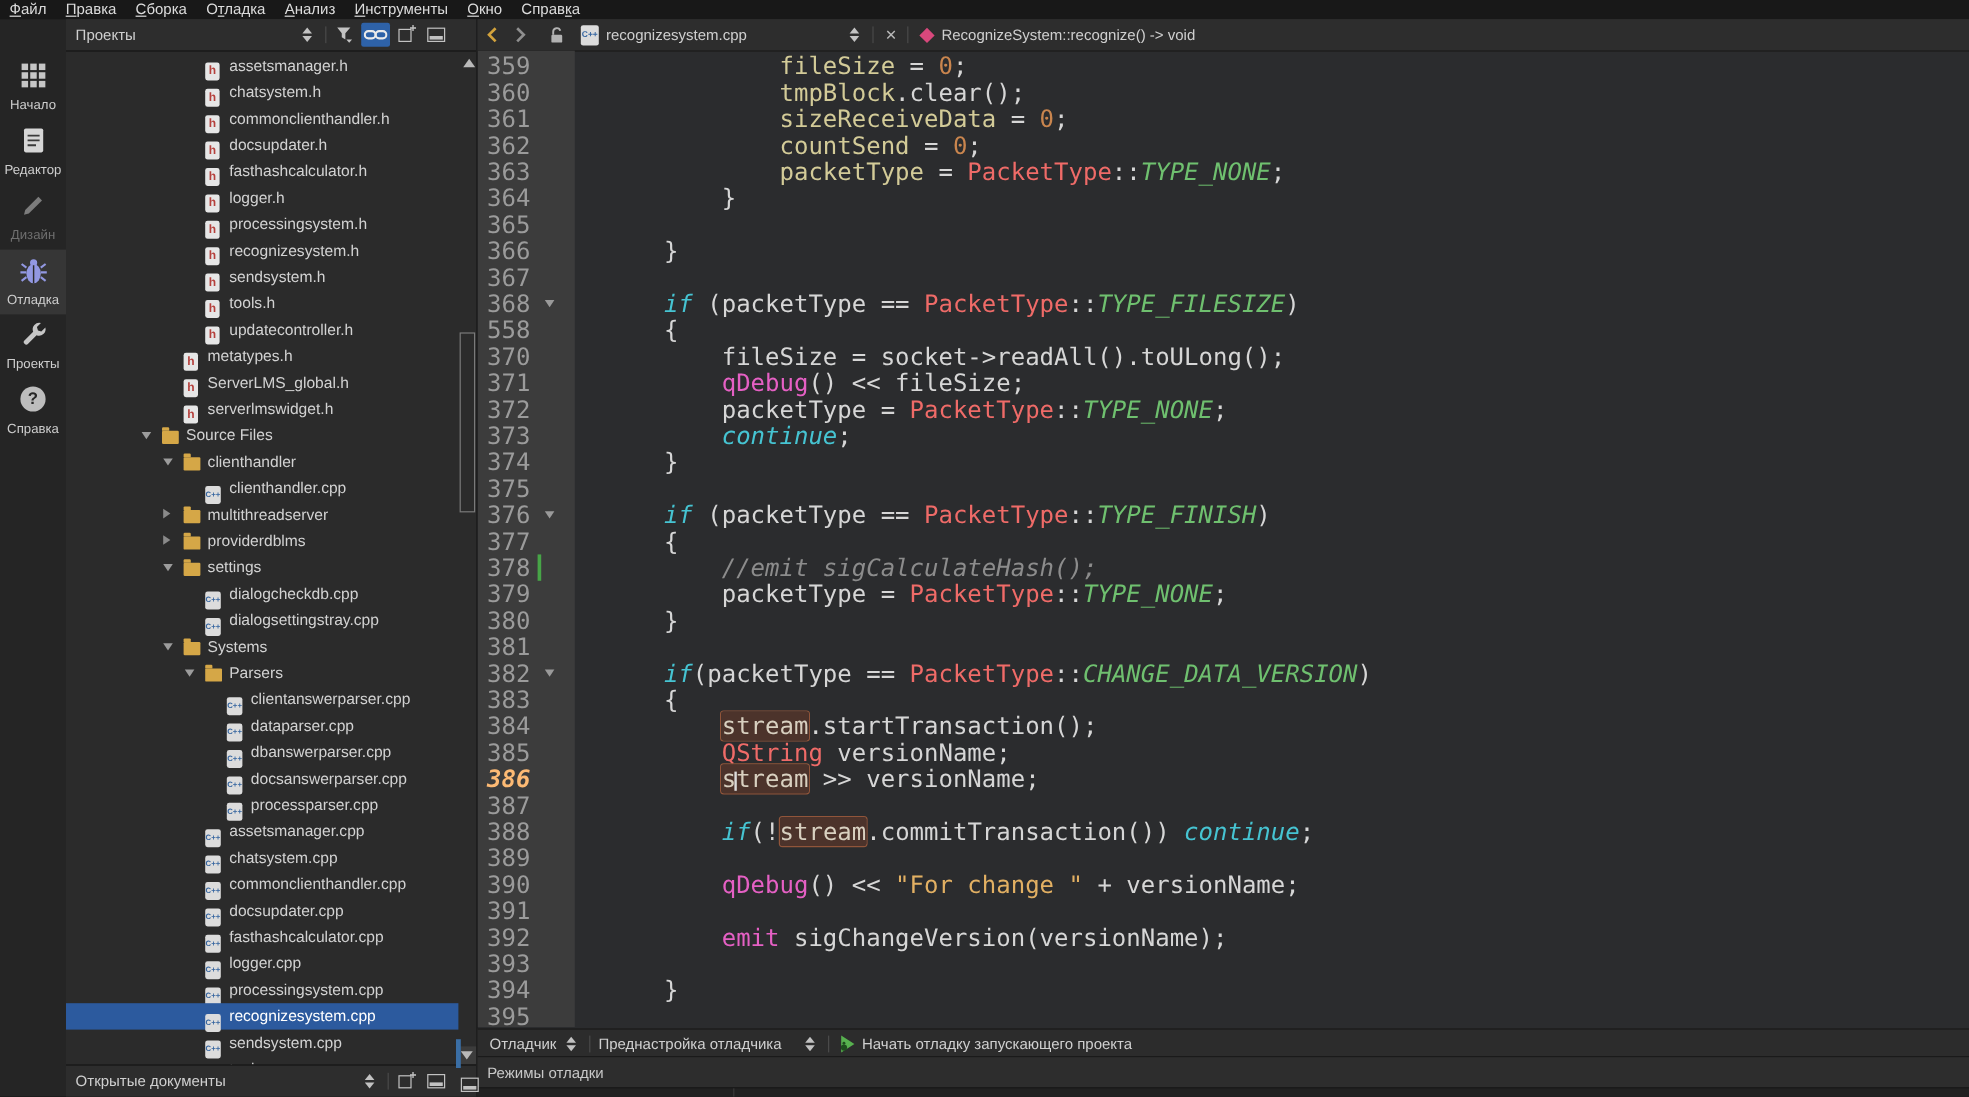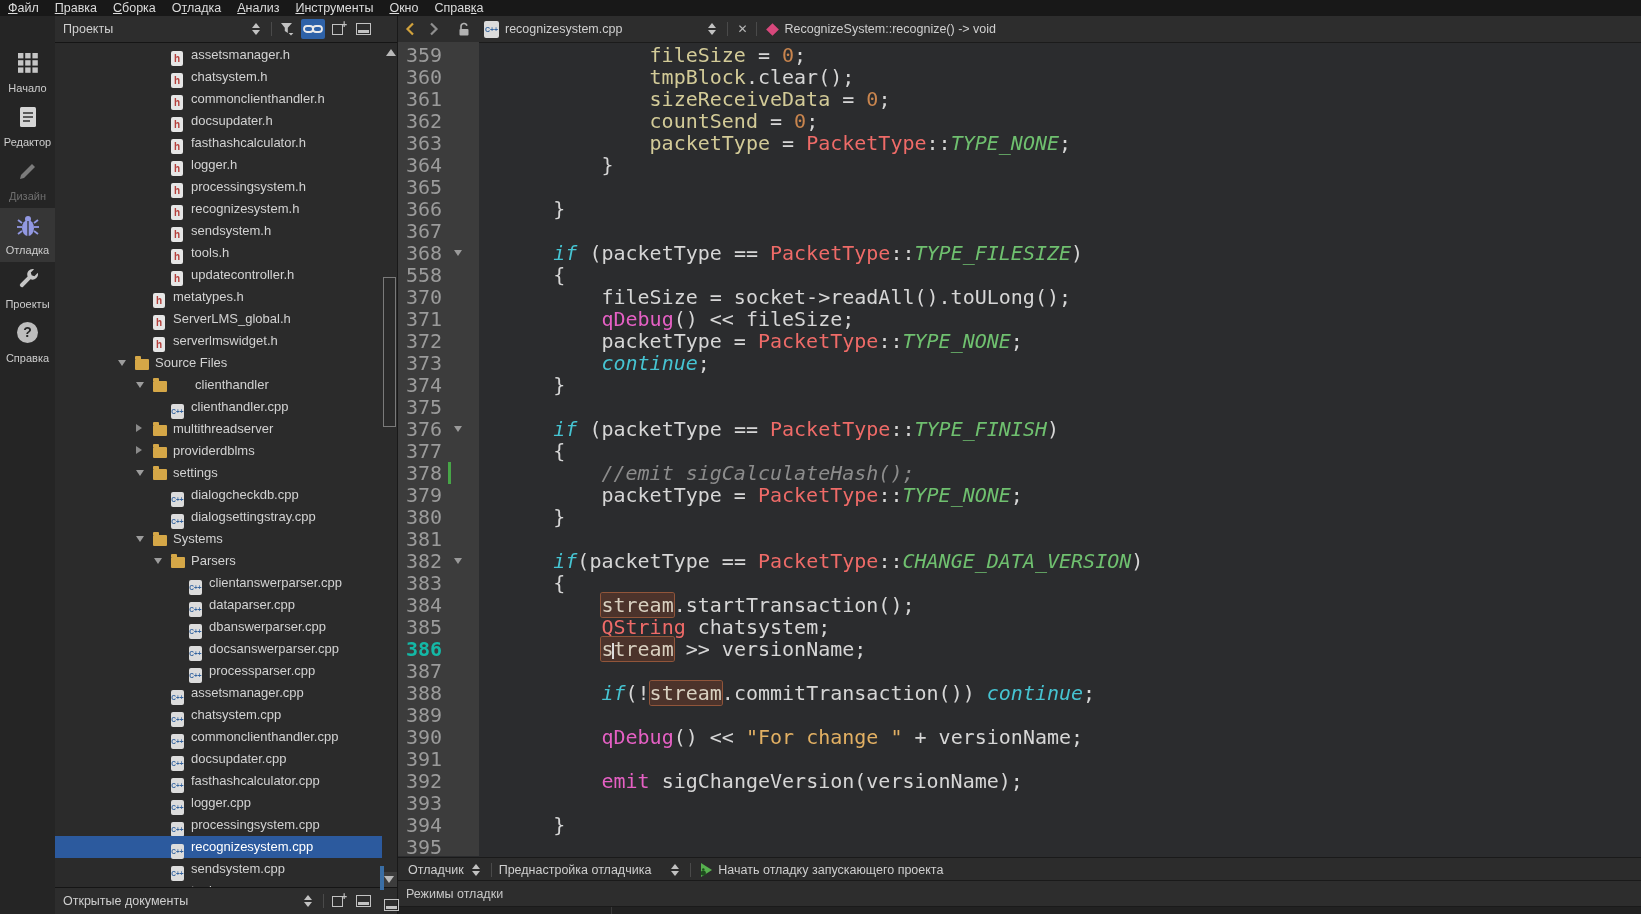--- a/index.html
+++ b/index.html
@@ -69,21 +69,21 @@
   .cppfile-icon{display:inline-block;width:15px;height:17px;background:#dcdcdc;border-radius:2px;color:#3565a0;
         font-weight:bold;font-size:7px;line-height:17px;text-align:center;margin-left:8px;}
   .diamond-icon{display:inline-block;width:9px;height:9px;background:#d8487c;transform:rotate(45deg);margin:0 7px 0 8px;}
   .x-icon{color:#b9b9b9;font-size:12px;padding:0 6px;}
   
   #code-area{position:absolute;left:0;right:0;top:26px;height:814px;overflow:hidden;
              font-family:"DejaVu Sans Mono",monospace;font-size:20px;}
   #gutter{position:absolute;left:0;top:0;width:81px;height:100%;background:#3c3c3c;padding-top:2px;box-sizing:border-box;}
   .g-row{position:relative;height:22px;line-height:22px;}
   .g-num{position:absolute;left:0;top:0;width:44px;text-align:right;color:#9b9b9b;}
-  .g-num.cur{color:#14b8a6;font-weight:bold;}
+  .g-num.cur{color:#fdba74;font-weight:bold;font-style:italic;}
   .g-mod{position:absolute;left:50px;top:0;width:3px;height:22px;background:#47a547;}
   .g-fold{position:absolute;left:56px;top:8px;width:0;height:0;
           border-left:4.5px solid transparent;border-right:4.5px solid transparent;border-top:6px solid #9a9a9a;}
   #code-lines{position:absolute;left:81px;top:0;right:0;padding-top:2px;}
   .c-row{height:22px;line-height:22px;white-space:pre;padding-left:2px;}
   .cp{color:#d6d6d6;} .cv{color:#d3cb98;} .ct{color:#ef6b68;}
   .ce{color:#6fc06f;font-style:italic;} .ck{color:#46c4d2;font-style:italic;}
   .cm{color:#e560c4;} .cn{color:#c9854e;} .cs{color:#e2b063;} .cc{color:#8c8c8c;font-style:italic;}
   .ch{color:#d8d0c0;background:#4c332b;box-shadow:0 0 0 1px #91553a;border-radius:2px;}
   .caret{display:inline-block;width:2px;height:16px;background:#dcdcdc;vertical-align:-3px;margin:0 -1px;}
@@ -263,21 +263,21 @@
           <span class="tw-label" style="left: 118px;">serverlmswidget.h</span>
         </div>
         <div class="tree-row">
           <span class="tw-arrow exp" style="left: 63px;"></span>
           <span class="tw-icon" style="left: 80px;"><span class="fi-folder"></span></span>
           <span class="tw-label" style="left: 100px;">Source Files</span>
         </div>
         <div class="tree-row">
           <span class="tw-arrow exp" style="left: 81px;"></span>
           <span class="tw-icon" style="left: 98px;"><span class="fi-folder"></span></span>
-          <span class="tw-label" style="left: 118px; margin-left: 22px;">clienthandler</span>
+          <span class="tw-label" style="left: 118px;">clienthandler</span>
         </div>
         <div class="tree-row">
           <span class="tw-icon" style="left: 116px;"><span class="fi-cpp">C++</span></span>
           <span class="tw-label" style="left: 136px;">clienthandler.cpp</span>
         </div>
         <div class="tree-row">
           <span class="tw-arrow col" style="left: 81px;"></span>
           <span class="tw-icon" style="left: 98px;"><span class="fi-folder"></span></span>
           <span class="tw-label" style="left: 118px;">multithreadserver</span>
         </div>
@@ -572,21 +572,21 @@
           <div class="c-row"></div>
           <div class="c-row"><span class="cp">      </span><span class="ck">if</span><span class="cp"> (packetType == </span><span class="ct">PacketType</span><span class="cp">::</span><span class="ce">TYPE_FINISH</span><span class="cp">)</span></div>
           <div class="c-row"><span class="cp">      {</span></div>
           <div class="c-row"><span class="cp">          </span><span class="cc">//emit sigCalculateHash();</span></div>
           <div class="c-row"><span class="cp">          packetType = </span><span class="ct">PacketType</span><span class="cp">::</span><span class="ce">TYPE_NONE</span><span class="cp">;</span></div>
           <div class="c-row"><span class="cp">      }</span></div>
           <div class="c-row"></div>
           <div class="c-row"><span class="cp">      </span><span class="ck">if</span><span class="cp">(packetType == </span><span class="ct">PacketType</span><span class="cp">::</span><span class="ce">CHANGE_DATA_VERSION</span><span class="cp">)</span></div>
           <div class="c-row"><span class="cp">      {</span></div>
           <div class="c-row"><span class="cp">          </span><span class="ch">stream</span><span class="cp">.startTransaction();</span></div>
-          <div class="c-row"><span class="cp">          </span><span class="ct">QString</span><span class="cp"> chatsystem;</span></div>
+          <div class="c-row"><span class="cp">          </span><span class="ct">QString</span><span class="cp"> versionName;</span></div>
           <div class="c-row"><span class="cp">          </span><span class="ch">s<span class="caret"></span>tream</span><span class="cp"> &gt;&gt; versionName;</span></div>
           <div class="c-row"></div>
           <div class="c-row"><span class="cp">          </span><span class="ck">if</span><span class="cp">(!</span><span class="ch">stream</span><span class="cp">.commitTransaction()) </span><span class="ck">continue</span><span class="cp">;</span></div>
           <div class="c-row"></div>
           <div class="c-row"><span class="cp">          </span><span class="cm">qDebug</span><span class="cp">() &lt;&lt; </span><span class="cs">"For change "</span><span class="cp"> + versionName;</span></div>
           <div class="c-row"></div>
           <div class="c-row"><span class="cp">          </span><span class="cm">emit</span><span class="cp"> sigChangeVersion(versionName);</span></div>
           <div class="c-row"></div>
           <div class="c-row"><span class="cp">      }</span></div>
           <div class="c-row"></div>

